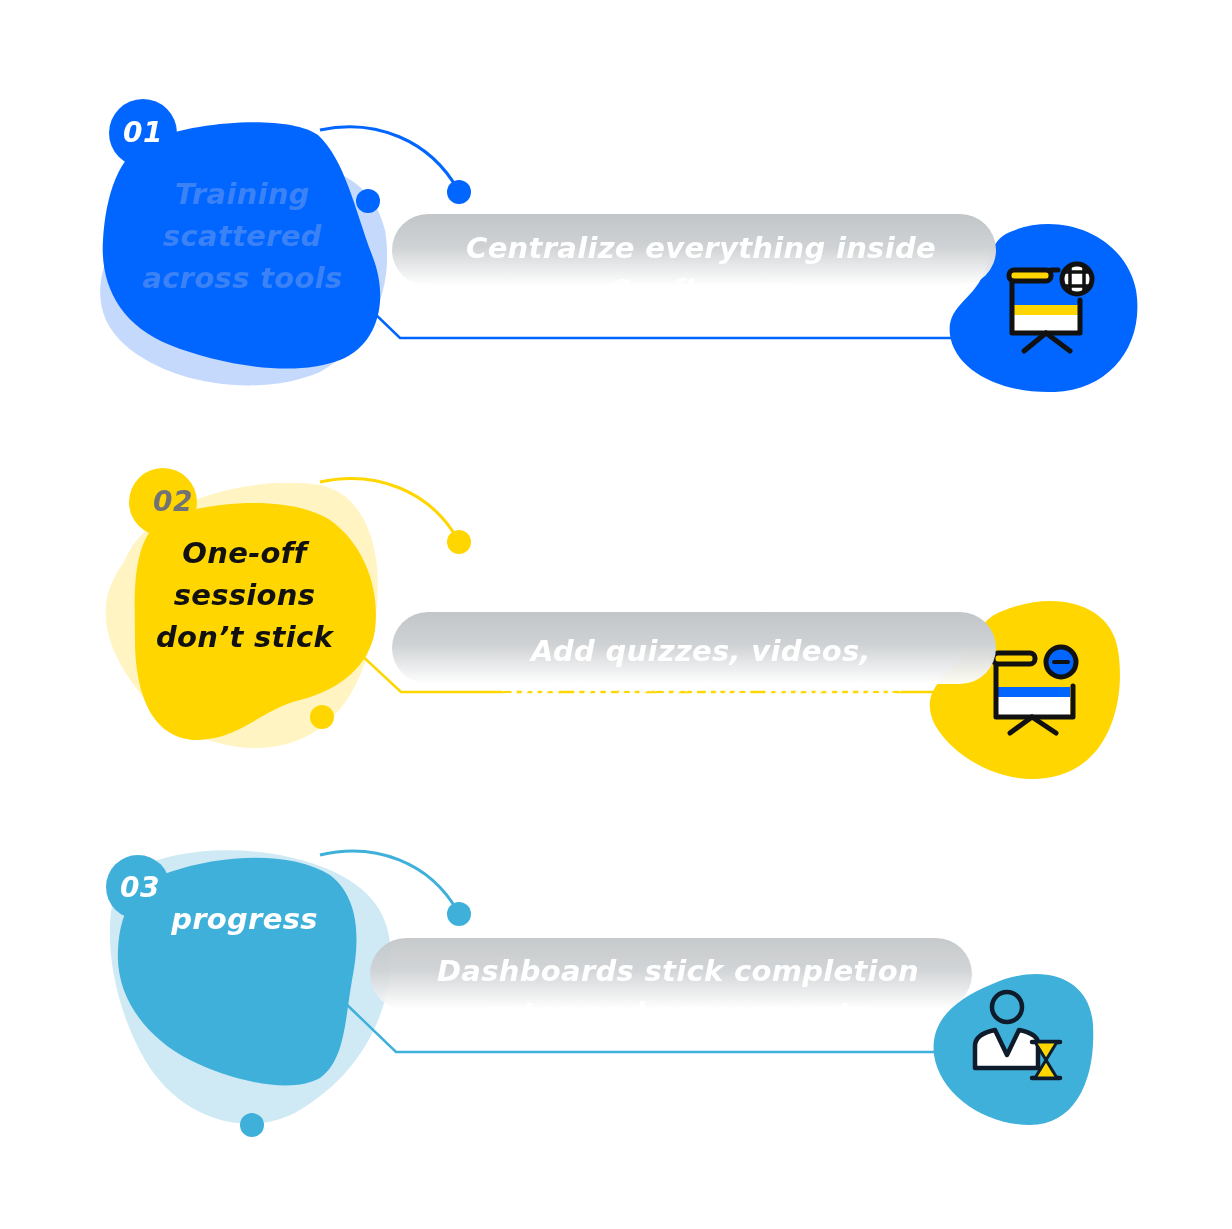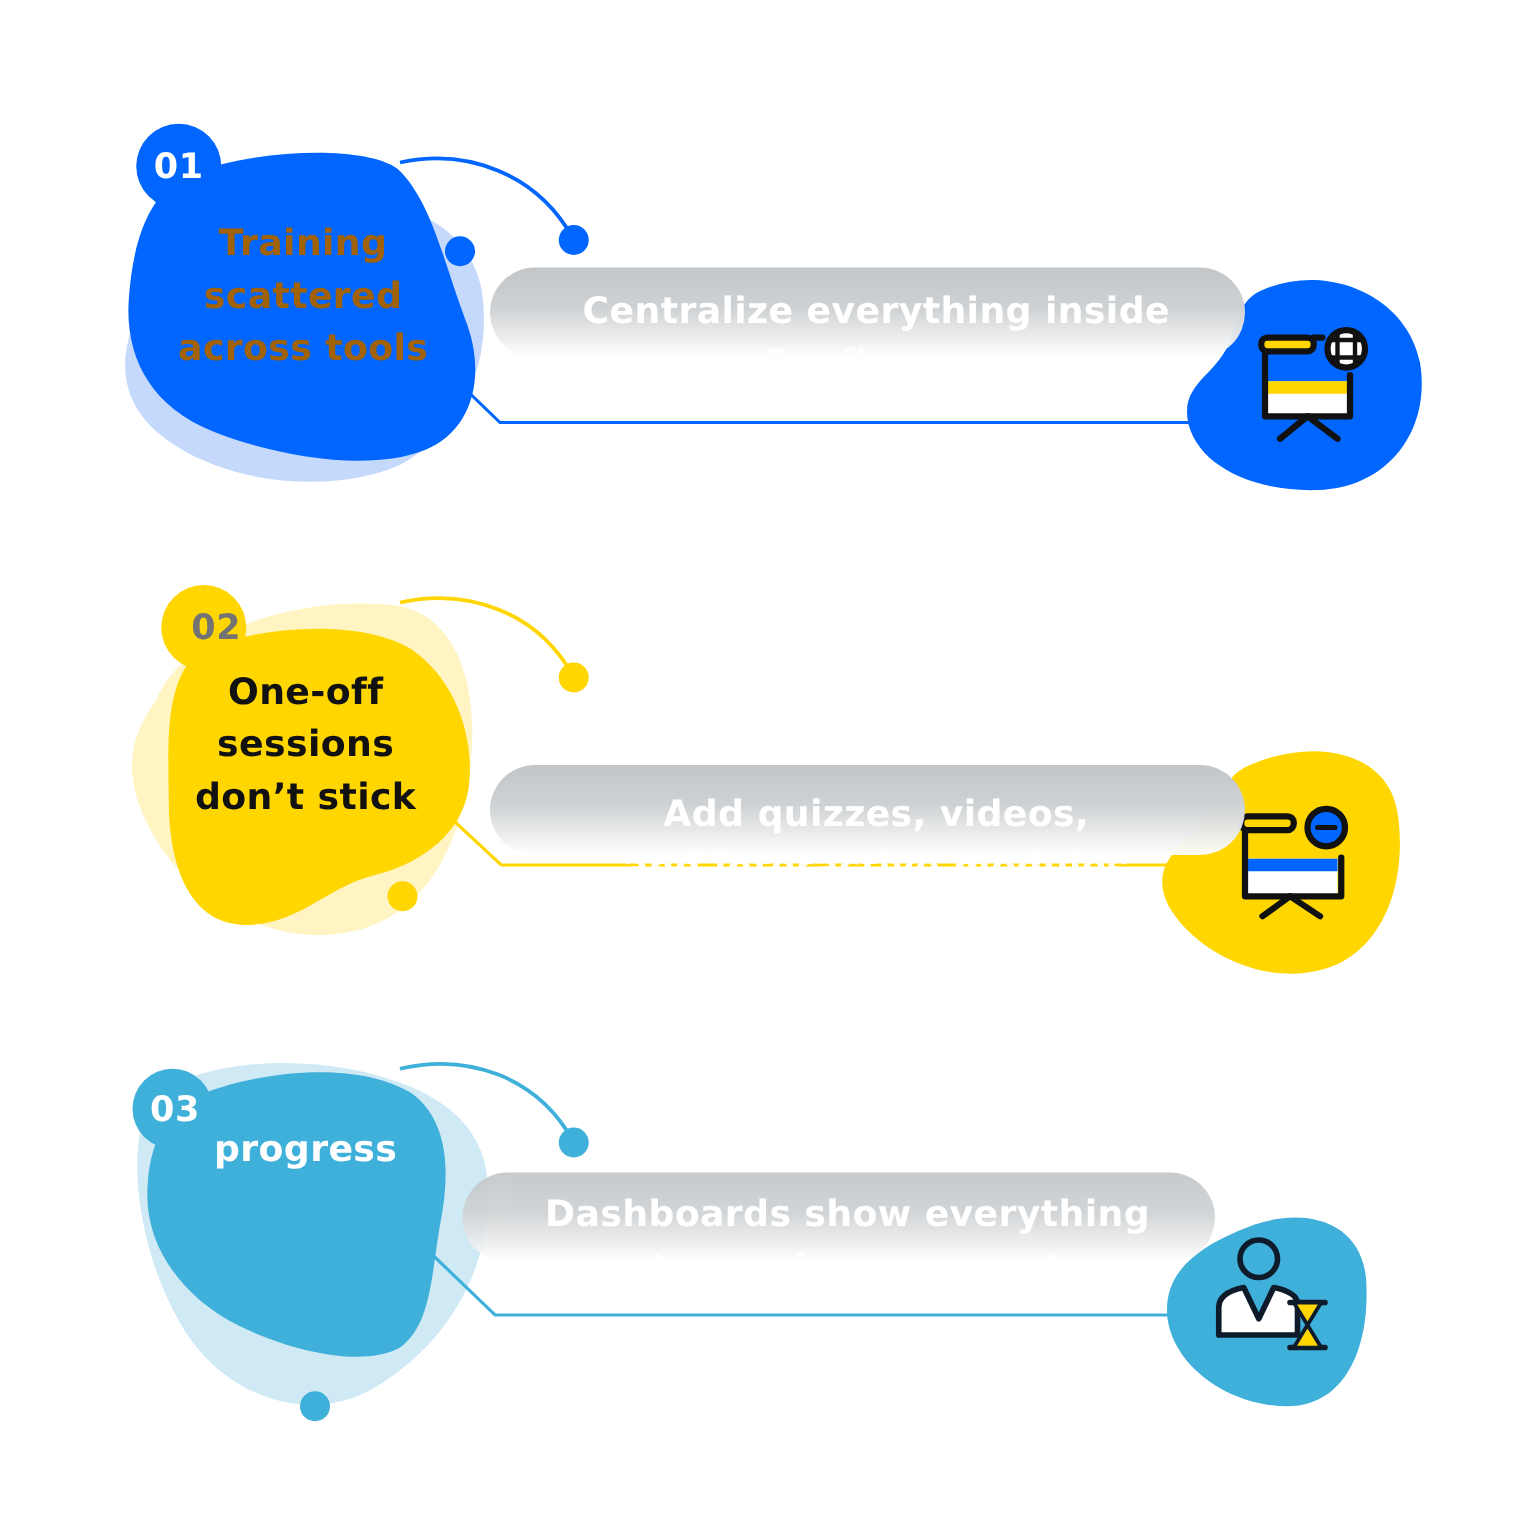--- a/index.html
+++ b/index.html
@@ -1,18 +1,18 @@
 <!DOCTYPE html>
 <html><head>
 <meta charset="utf-8">
 <style>
   html, body { margin: 0; padding: 0; background: #ffffff; }
   body { width: 1232px; height: 1229px; position: relative; overflow: hidden;
          font-family: "DejaVu Sans", "Liberation Sans", sans-serif; }
-  .stage { position: absolute; left: 0; top: 0; width: 1232px; height: 1229px; }
+  .stage { position: absolute; left: 0; top: 0; width: 1232px; height: 1229px; font-style: italic; }
   svg.bg { position: absolute; left: 0; top: 0; }
   .problem-text {
     position: absolute; text-align: center; font-weight: bold;
     font-size: 29px; line-height: 42px; letter-spacing: 0.3px;
   }
   .num {
     position: absolute; font-weight: bold; font-size: 28px; letter-spacing: 0.5px;
   }
   .pill {
     position: absolute; height: 72px; border-radius: 36px;
@@ -54,21 +54,21 @@
       <rect x="1012" y="305" width="68" height="28" fill="#ffffff" stroke="none"></rect>
       <rect x="1012" y="305" width="68" height="10" fill="#ffd600" stroke="none"></rect>
       <path d="M1012 281 L1012 333 L1080 333 L1080 300" fill="none"></path>
       <path d="M1046 333 L1024 351 M1046 333 L1070 351" fill="none"></path>
       <circle cx="1077" cy="279" r="15" fill="#ffffff"></circle>
       <path d="M1070 266 L1070 292 M1084 266 L1084 292 M1064 272 L1090 272 M1064 286 L1090 286" stroke-width="3.5" fill="none"></path>
     </g>
   </svg>
 
   <div class="num" style="left:123px; top:116px; color:#ffffff;">01</div>
-  <div class="problem-text" style="left:120px; top:173px; width:245px; color:#a16207;">
+  <div class="problem-text" style="left:120px; top:173px; width:245px; color:#3b82f6;">
     <div>Training</div>
     <div>scattered</div>
     <div>across tools</div>
   </div>
   <div class="pill" style="left:392px; top:214px; width:604px;">
     <div class="pill-text l1">Centralize everything inside</div>
     <div class="pill-text l2">Confluence</div>
   </div>
 
   <svg class="bg" width="1232" height="1229">
@@ -118,17 +118,17 @@
       <path d="M1035 1042 L1057 1042 L1046 1060 Z" fill="#ffd600" stroke-width="3"></path>
       <path d="M1046 1060 L1035 1078 L1057 1078 Z" fill="#ffd600" stroke-width="3"></path>
     </g>
   </svg>
 
   <div class="num" style="left:120px; top:871px; color:#ffffff;">03</div>
   <div class="problem-text" style="left:122px; top:898px; width:245px; color:#ffffff;">
     <div>progress</div>
   </div>
   <div class="pill" style="left:370px; top:938px; width:602px; opacity:0.92;">
-    <div class="pill-text l1" style="top:12px;">Dashboards show everything</div>
+    <div class="pill-text l1" style="top:12px;">Dashboards stick completion</div>
     <div class="pill-text l2" style="top:54px;">rates and assessments</div>
   </div>
 
 </div>
 
 </body></html>

